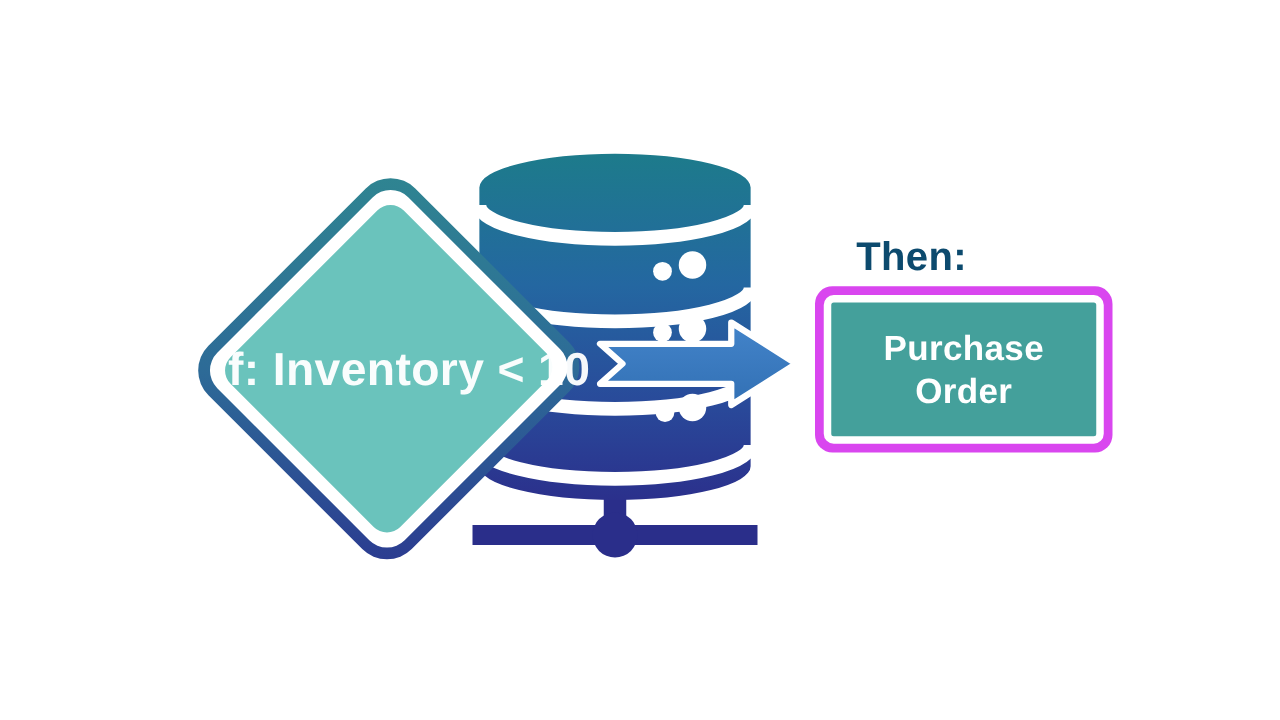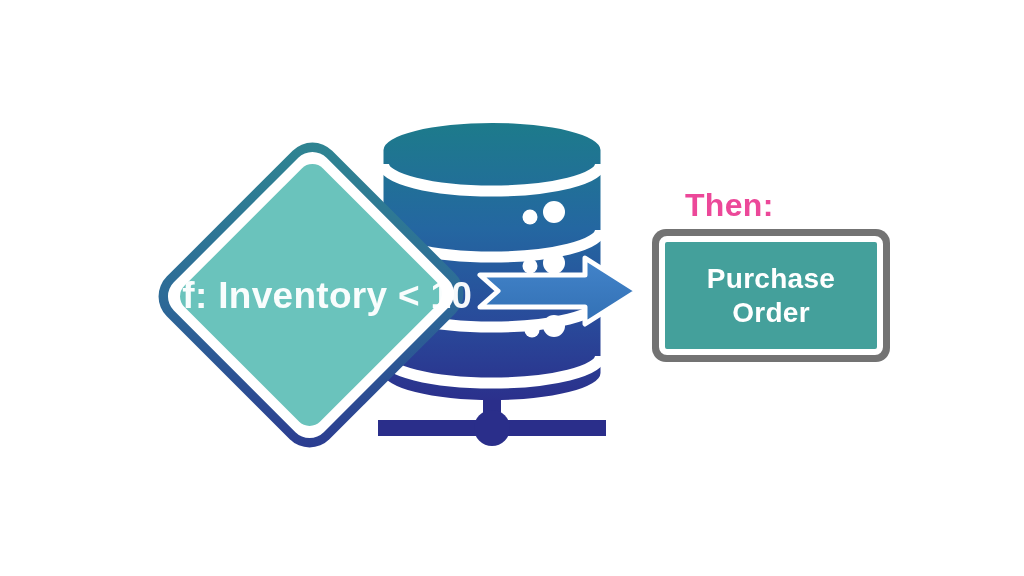--- a/index.html
+++ b/index.html
@@ -32,29 +32,29 @@
     letter-spacing: 0.3px;
   }
 
   
   .arrow-svg { position: absolute; left: 473px; top: 249px; width: 172px; height: 84px; }
 
   
   .then-label {
     position: absolute; left: 685px; top: 187px;
     font-size: 32px; font-weight: 700;
-    color: #ec4899;
+    color: #0c4a6e;
     letter-spacing: 0.3px;
   }
 
   
   .po-box {
     position: absolute; left: 652px; top: 229px;
     width: 238px; height: 133px;
-    background: #737373;
+    background: #d946ef;
     border-radius: 14px;
   }
   .po-inner {
     position: absolute; inset: 7px;
     border: 6px solid #ffffff;
     border-radius: 8px;
     background: #44A09B;
     display: flex; align-items: center; justify-content: center;
   }
   .po-text {

